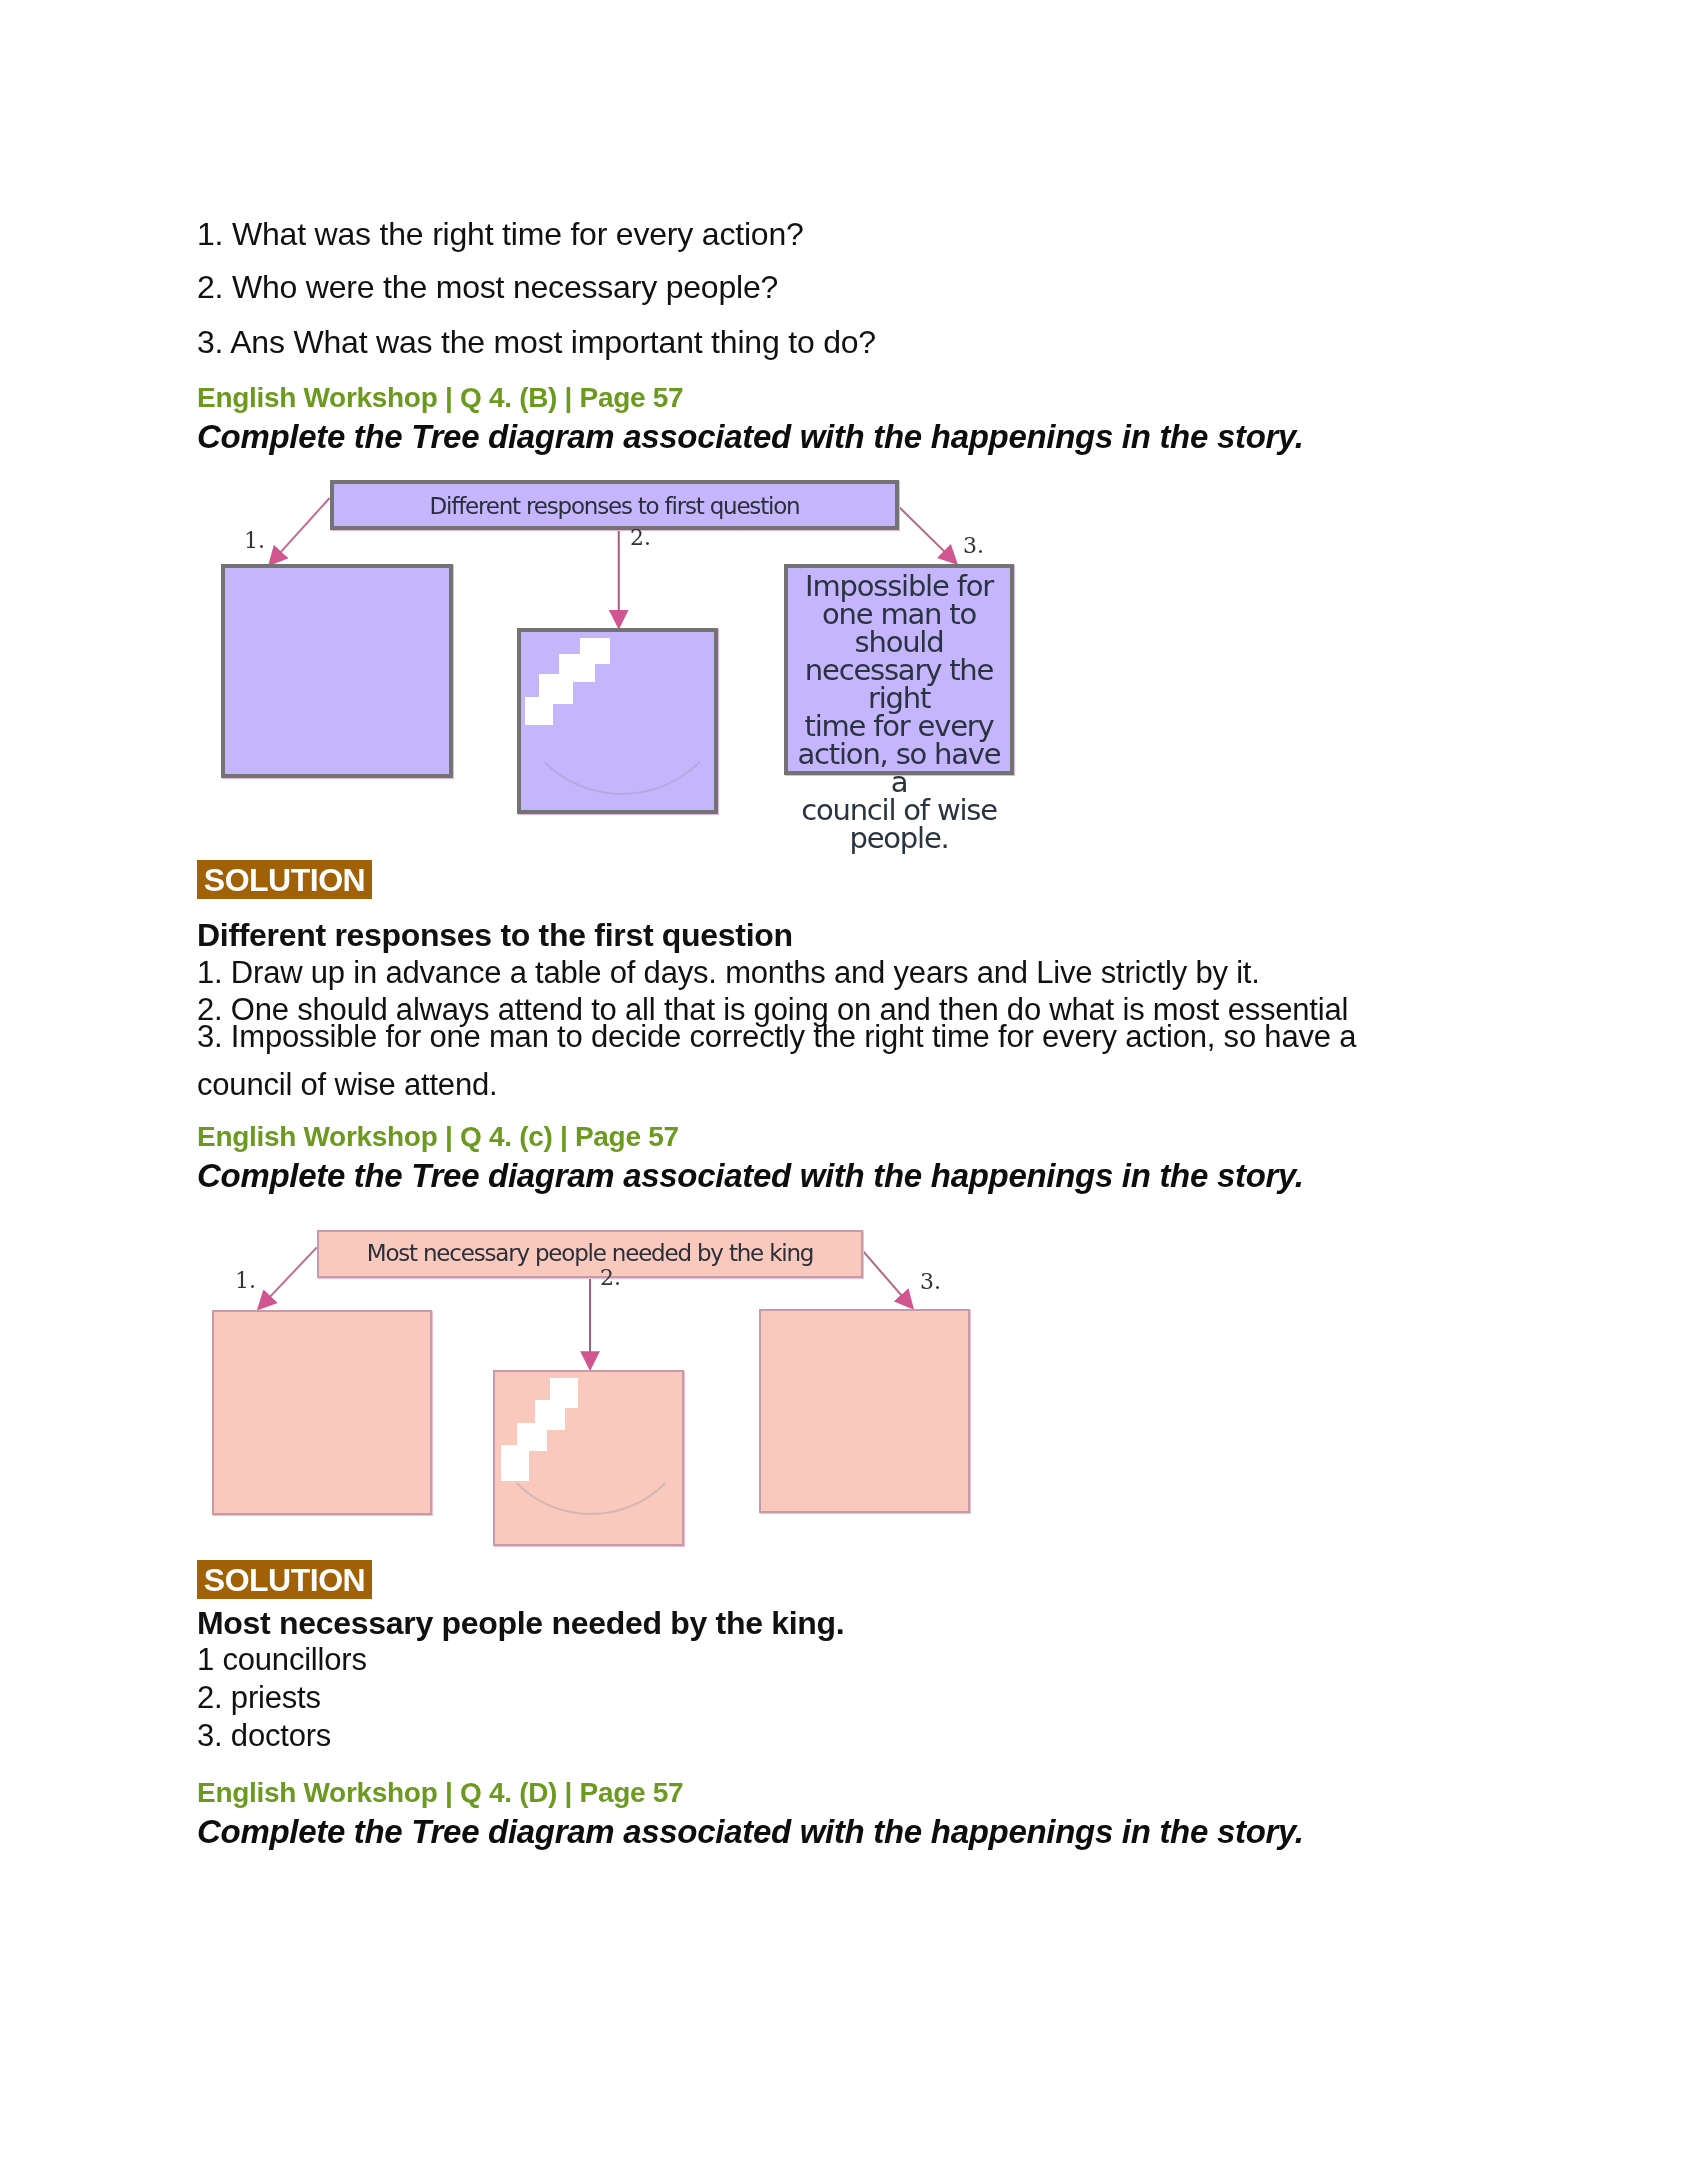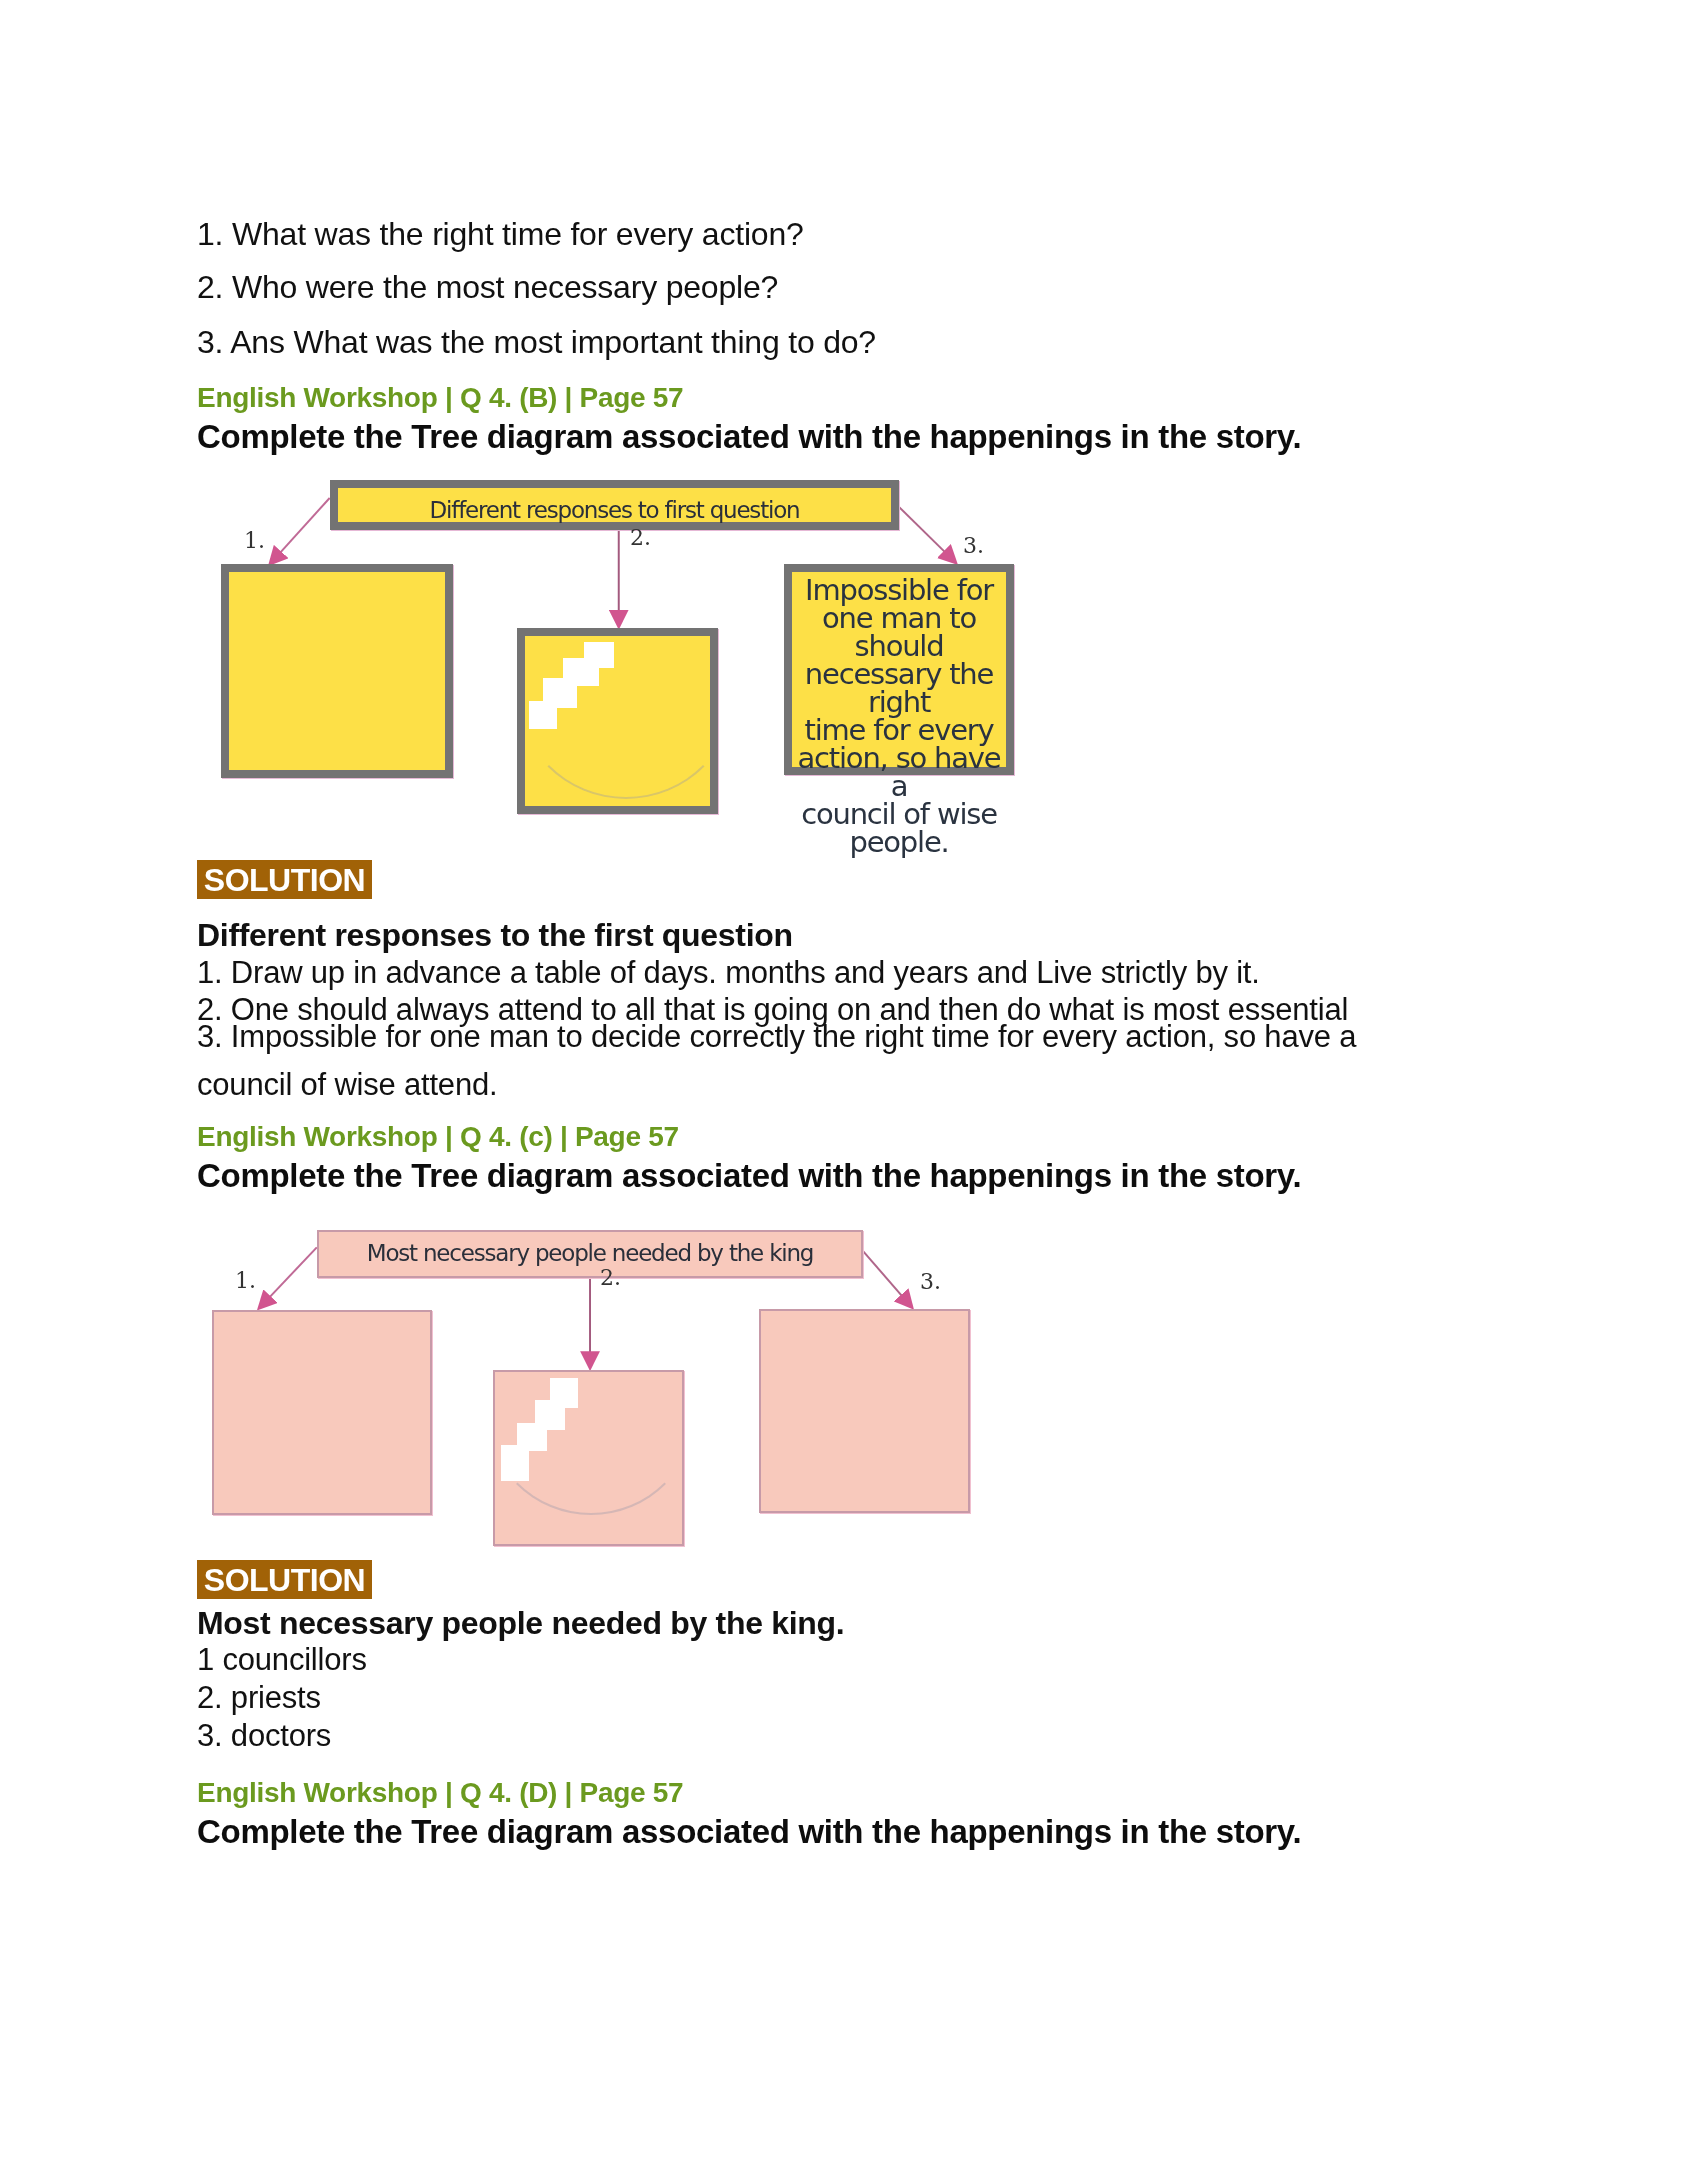--- a/index.html
+++ b/index.html
@@ -1,27 +1,27 @@
 <!DOCTYPE html>
 <html><head>
 <meta charset="utf-8">
 <style>
   html, body { margin: 0; padding: 0; background: #ffffff; }
   body { width: 1683px; height: 2178px; position: relative; overflow: hidden;
          font-family: "Liberation Sans", sans-serif; color: #111; }
   .q-line { position: absolute; left: 197px; font-size: 32px; line-height: 36px; white-space: nowrap; letter-spacing: -0.2px; }
   .ws-head { position: absolute; left: 197px; font-size: 28px; font-weight: bold; color: #6b9a1f; line-height: 38px; white-space: nowrap; letter-spacing: -0.3px; }
-  .instr { position: absolute; left: 197px; font-size: 33px; font-weight: bold; color: #0d0d0d; line-height: 38px; white-space: nowrap; letter-spacing: -0.3px; }
+  .instr { position: absolute; left: 197px; font-size: 33px; font-weight: bold; color: #0d0d0d; line-height: 38px; white-space: nowrap; letter-spacing: -0.3px; font-style: italic; }
   .badge { position: absolute; left: 197px; width: 175px; height: 39px; background: #a16207; color: #fff;
            font-size: 32px; font-weight: bold; line-height: 40px; text-align: center; letter-spacing: -0.5px; }
   .sol-head { position: absolute; left: 197px; font-size: 32px; font-weight: bold; line-height: 38px; white-space: nowrap; letter-spacing: -0.3px; }
   .sol-line { position: absolute; left: 197px; font-size: 31px; line-height: 38px; white-space: nowrap; letter-spacing: -0.2px; }
 
   .box { position: absolute; box-sizing: border-box; }
-  .blue { background: #fde047; border: 8px solid #737373; box-shadow: 1px 1px 0 #e6b8d6; }
+  .blue { background: #c4b5fd; border: 4px solid #737373; box-shadow: 1px 1px 0 #e6b8d6; }
   .pink { background: #f8c9bc; border: 2px solid #c79aa8; box-shadow: 1px 1px 0 #f1c0d0; }
   .title-text { font-family: "DejaVu Sans", sans-serif; font-size: 23px; color: #2a2f3a; text-align: center;
                 letter-spacing: -1.2px; white-space: nowrap; line-height: 44px; }
   .num { position: absolute; font-family: "DejaVu Serif", serif; font-size: 22px; color: #333; }
   .box3-text { font-family: "DejaVu Sans", sans-serif; font-size: 29px; line-height: 28px; color: #2a3340;
                text-align: center; letter-spacing: -1.2px; padding-top: 4px; }
   .smudge { position: absolute; background: #ffffff; }
   .arc { position: absolute; border-radius: 50%; border: 2px solid rgba(150,150,170,0.35); border-top-color: transparent; border-left-color: transparent; border-right-color: transparent; }
   svg { position: absolute; left: 0; top: 0; overflow: visible; }
 </style>

